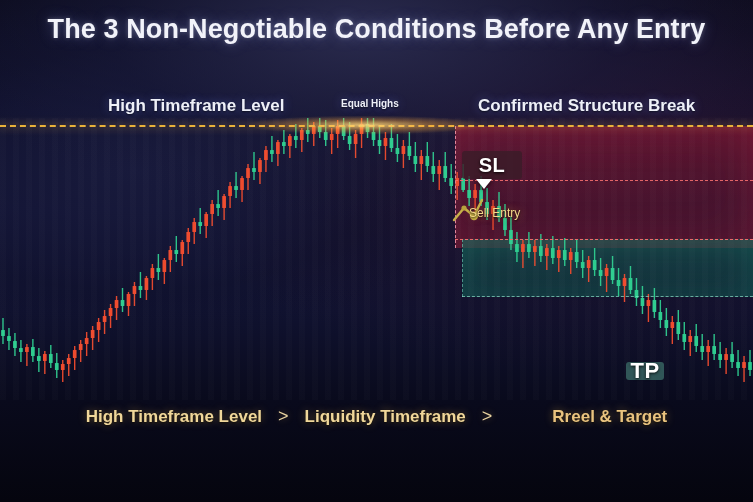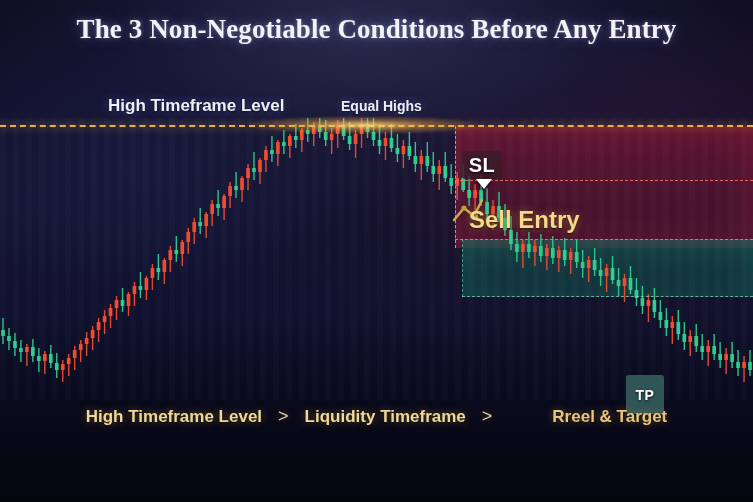--- a/index.html
+++ b/index.html
@@ -16,32 +16,31 @@
       linear-gradient(180deg,#0b0b1c 0%, #111230 22%, #14163a 42%, #101230 62%, #090a1c 80%, #05050e 100%);
   }
 
   
   .title{
     position:absolute;left:0;right:0;top:14px;
     text-align:center;
     font-size:27px;font-weight:600;letter-spacing:0.1px;
     color:#f2f3fa;
     text-shadow:0 0 14px rgba(150,165,255,0.35), 0 0 4px rgba(255,255,255,0.25);
-    font-family:Liberation Serif, serif;
   }
 
   .sub-label{
     position:absolute;
     font-size:17px;font-weight:600;
     color:#eef0f8;
     text-shadow:0 0 10px rgba(120,140,255,0.45), 0 1px 2px rgba(0,0,0,0.8);
     white-space:nowrap;
   }
   #lbl-htf{left:108px;top:96px;}
-  #lbl-eq {left:341px;top:98px;font-size:14px;}
+  #lbl-eq {left:341px;top:98px;font-size:10px;}
   #lbl-csb{left:478px;top:96px;}
 
   
   #plot{position:absolute;left:0;top:118px;width:753px;height:282px;}
 
   
   .stripes{
     position:absolute;inset:0;
     background-image:repeating-linear-gradient(90deg,
         rgba(255,255,255,0.018) 0px, rgba(255,255,255,0.018) 6px,
@@ -97,41 +96,41 @@
   
   .tag{
     position:absolute;
     font-weight:700;
     color:#ffffff;
     letter-spacing:0.5px;
     border-radius:3px;
     display:flex;align-items:center;justify-content:center;
   }
   #tag-sl{
-    left:462px;top:33px;width:40px;height:28px;
+    left:462px;top:33px;width:60px;height:28px;
     font-size:20px;
     background:rgba(58,28,40,0.82);
     text-shadow:0 1px 3px rgba(0,0,0,0.9);
   }
   #tag-tp{
-    left:626px;top:257px;width:38px;height:39px;
-    font-size:14px;
+    left:626px;top:244px;width:38px;height:18px;
+    font-size:22px;
     background:rgba(52,92,92,0.92);
     text-shadow:0 1px 3px rgba(0,0,0,0.85);
   }
   #marker-sl{
     position:absolute;left:476px;top:61px;
     width:0;height:0;
     border-left:8px solid transparent;border-right:8px solid transparent;
     border-top:10px solid #ffffff;
     filter:drop-shadow(0 1px 2px rgba(0,0,0,0.7));
   }
   #lbl-sell{
     position:absolute;left:469px;top:88px;
-    font-size:24px;font-weight:700;
+    font-size:12px;font-weight:400;
     color:#f4d98a;
     text-shadow:0 0 8px rgba(220,170,60,0.5), 0 1px 2px rgba(0,0,0,0.85);
     white-space:nowrap;
   }
   #entry-zigzag{position:absolute;left:450px;top:68px;}
 
   
   #caption{
     position:absolute;left:0;right:0;top:406px;
     display:flex;align-items:center;justify-content:center;gap:16px;
@@ -154,20 +153,21 @@
 </style>
 </head>
 <body>
 
 <div id="stage">
 
   <div class="title">The 3 Non-Negotiable Conditions Before Any Entry</div>
 
   <div class="sub-label" id="lbl-htf">High Timeframe Level</div>
   <div class="sub-label" id="lbl-eq">Equal Highs</div>
+  <div class="sub-label" id="lbl-csb">Confirmed Structure Break</div>
 
   <div id="plot">
 
     <div class="zone" id="zone-sl"></div>
     <div class="zone" id="zone-tp"></div>
 
     <svg id="candles" width="753" height="282">
         <rect x="2.29" y="200.00" width="1.4" height="26.00" fill="#2ecc8f" opacity="0.95"></rect>
         <rect x="1.14" y="212.00" width="3.71" height="6.00" fill="#2ecc8f" rx="0.5"></rect>
         <rect x="8.26" y="210.00" width="1.4" height="22.00" fill="#2ecc8f" opacity="0.95"></rect>

